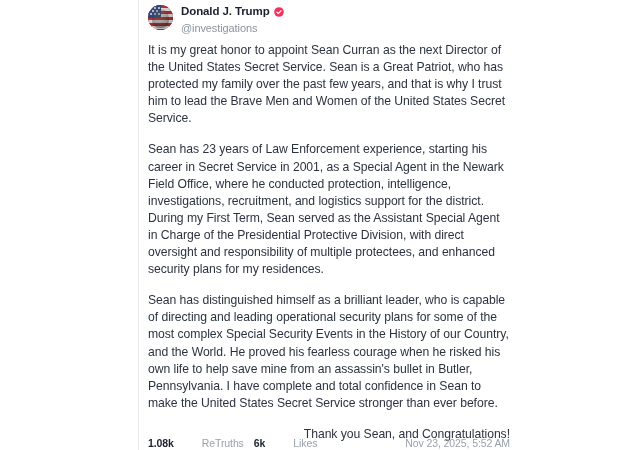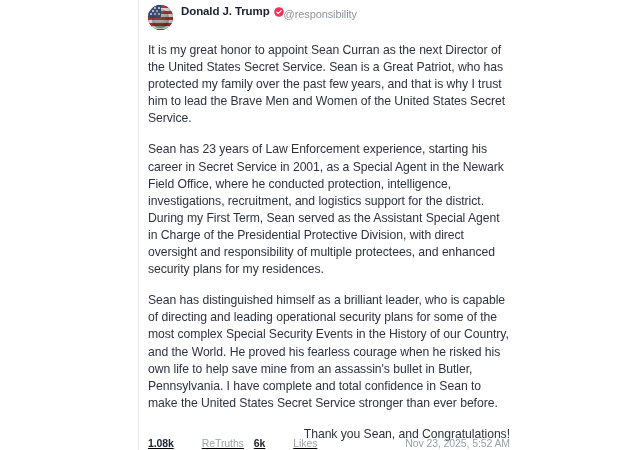--- a/index.html
+++ b/index.html
@@ -94,21 +94,21 @@
     box-shadow: inset 0 -3px 4px rgba(0,0,0,0.22);
   }
   .avatar .shade {
     position: absolute;
     inset: 0;
     background: radial-gradient(circle at 34% 32%, rgba(255,255,255,0.14), rgba(0,0,0,0.28) 88%);
   }
 
   .identity {
     display: flex;
-    flex-direction: row;
+    flex-direction: column;
     padding-top: 0px;
     line-height: 1;
     justify-content: space-between;
   }
   .name-row {
     display: flex;
     align-items: center;
     gap: 4px;
     height: 14px;
   }
@@ -159,21 +159,20 @@
     display: flex;
     align-items: baseline;
     justify-content: space-between;
     font-size: 10.5px;
     white-space: nowrap;
   }
   .stats {
     display: flex;
     align-items: baseline;
     gap: 4px;
-    text-decoration: underline;
   }
   .stat-num {
     font-weight: bold;
     color: #1a202c;
     letter-spacing: -0.1px;
   }
   .stat-label {
     color: #9aa1aa;
     letter-spacing: -0.1px;
     margin-right: 6px;
@@ -212,21 +211,21 @@
       </div>
 
       <div class="identity">
         <div class="name-row">
           <span class="display-name">Donald J. Trump</span>
           <svg class="verified-badge" viewBox="0 0 24 24">
             <circle cx="12" cy="12" r="11.5" fill="#f0335e"></circle>
             <path d="M6.8 12.3 L10.3 15.7 L17.2 8.6" fill="none" stroke="#ffffff" stroke-width="2.8" stroke-linecap="round" stroke-linejoin="round"></path>
           </svg>
         </div>
-        <span class="handle">@responsibility</span>
+        <span class="handle">@investigations</span>
       </div>
 
     </div>
 
     <div class="post-body">
       <p>It is my great honor to appoint Sean Curran as the next Director of the United States Secret Service. Sean is a Great Patriot, who has protected my family over the past few years, and that is why I trust him to lead the Brave Men and Women of the United States Secret Service.</p>
       <p>Sean has 23 years of Law Enforcement experience, starting his career in Secret Service in 2001, as a Special Agent in the Newark Field Office, where he conducted protection, intelligence, investigations, recruitment, and logistics support for the district. During my First Term, Sean served as the Assistant Special Agent in Charge of the Presidential Protective Division, with direct oversight and responsibility of multiple protectees, and enhanced security plans for my residences.</p>
       <p>Sean has distinguished himself as a brilliant leader, who is capable of directing and leading operational security plans for some of the most complex Special Security Events in the History of our Country, and the World. He proved his fearless courage when he risked his own life to help save mine from an assassin's bullet in Butler, Pennsylvania. I have complete and total confidence in Sean to make the United States Secret Service stronger than ever before.</p>
       <p>Thank you Sean, and Congratulations!</p>
     </div>

